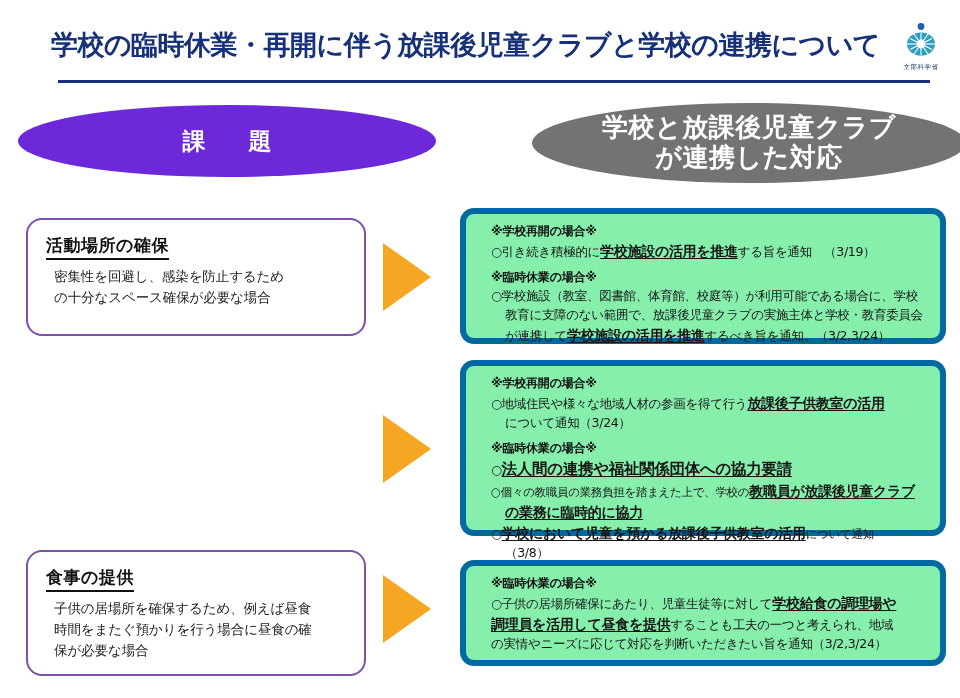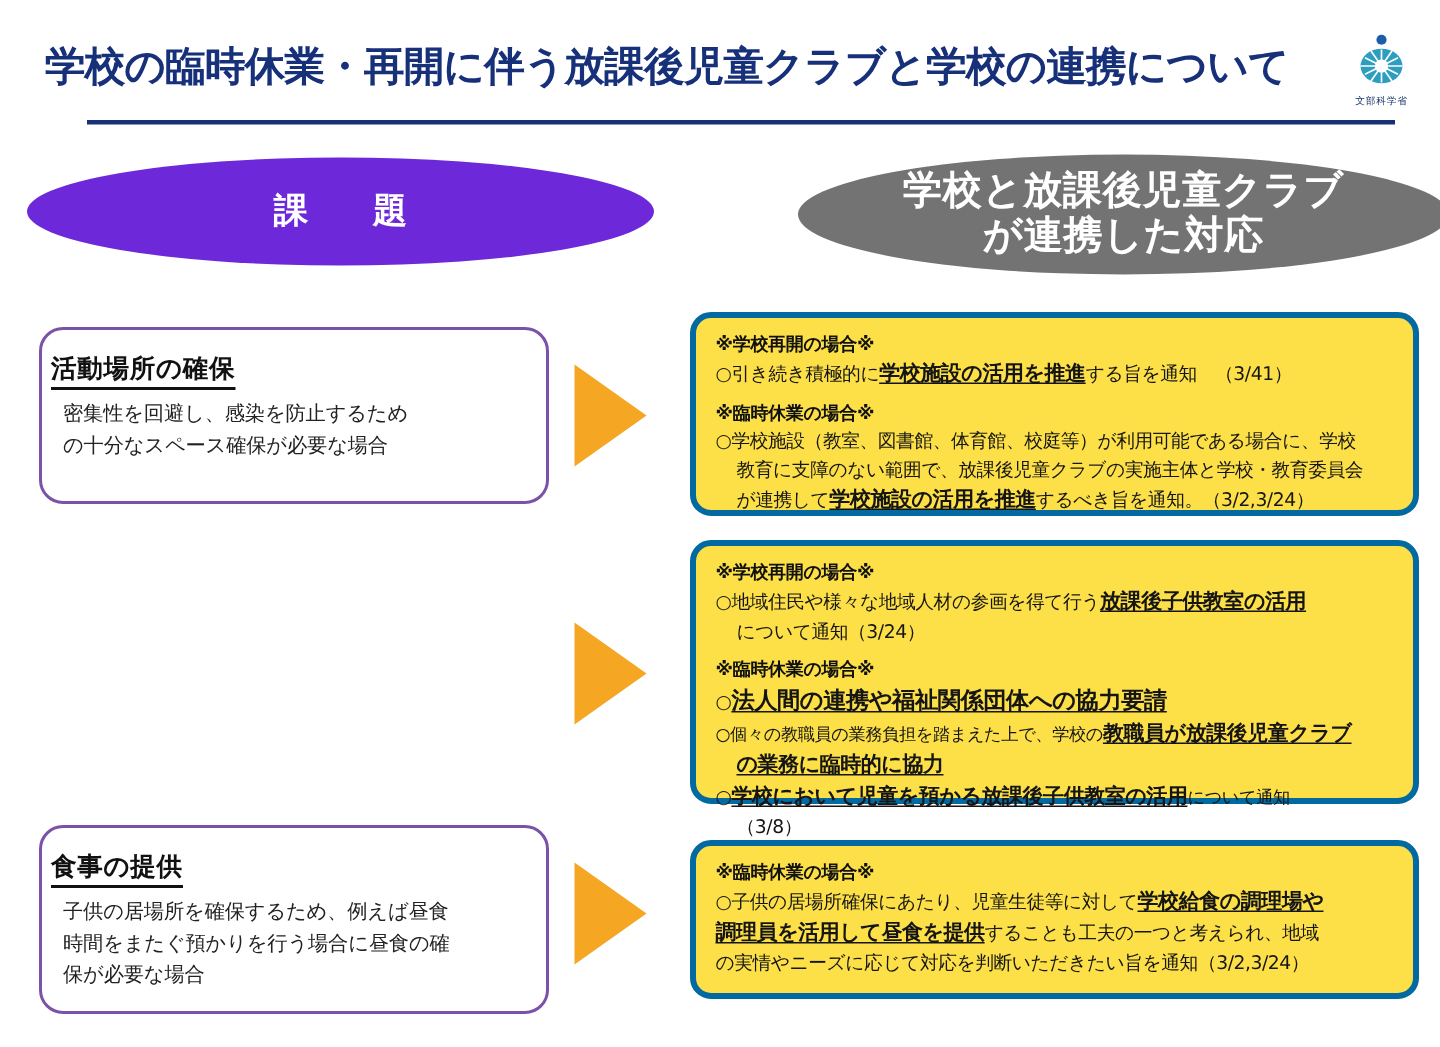--- a/index.html
+++ b/index.html
@@ -25,20 +25,21 @@
   .title {
     position: absolute;
     left: 30px; top: 30px;
     width: 850px;
     font-size: 27px;
     font-weight: bold;
     letter-spacing: -0.5px;
     color: #17307a;
     white-space: nowrap;
     line-height: 1.1;
+    text-align: right;
   }
   .title-rule {
     position: absolute;
     left: 58px; top: 80px;
     width: 872px; height: 3px;
     background: #17307a;
   }
 
   
   .logo {
@@ -100,21 +101,21 @@
 
   
   .card {
     position: absolute;
     left: 26px;
     width: 340px;
     box-sizing: border-box;
     border: 2px solid #7b52a8;
     border-radius: 16px;
     background: #ffffff;
-    padding: 14px 18px 12px 6px;
+    padding: 14px 18px 12px 18px;
   }
   .card-1 { top: 10px; height: 118px; }
   .card-2 { top: 15px; height: 116px; }
   .card-3 { top: 0px;  height: 126px; }
 
   .card-title {
     font-size: 17px;
     font-weight: bold;
     color: #111;
     border-bottom: 2px solid #111;
@@ -142,24 +143,24 @@
   .arrow-1 { left: 383px; top: 35px; }
   .arrow-2 { left: 383px; top: 55px; }
   .arrow-3 { left: 383px; top: 25px; }
 
   
   .panel {
     position: absolute;
     left: 460px;
     width: 486px;
     box-sizing: border-box;
-    border: 4px solid #0369a1;
+    border: 6px solid #0369a1;
     border-radius: 14px;
-    background: #fde047;
-    padding: 9px 12px 9px 13px;
+    background: #86efac;
+    padding: 9px 12px 9px 25px;
   }
   .panel-1 { top: 0px;  height: 136px; }
   .panel-2 { top: 0px;  height: 176px; }
   .panel-3 { top: 10px; height: 106px; }
 
   .sec-head {
     font-size: 12px;
     font-weight: bold;
     color: #111;
     margin: 0 0 1px 0;
@@ -237,21 +238,21 @@
       <div>密集性を回避し、感染を防止するため</div>
       <div>の十分なスペース確保が必要な場合</div>
     </div>
   </div>
 
   <div class="arrow arrow-1"></div>
 
   <div class="panel panel-1">
     <div class="sec-block">
       <div class="sec-head">※学校再開の場合※</div>
-      <div class="line"><span>○引き続き積極的に</span><span class="em">学校施設の活用を推進</span><span>する旨を通知　（3/41）</span></div>
+      <div class="line"><span>○引き続き積極的に</span><span class="em">学校施設の活用を推進</span><span>する旨を通知　（3/19）</span></div>
     </div>
     <div class="sec-block">
       <div class="sec-head">※臨時休業の場合※</div>
       <div class="line">○学校施設（教室、図書館、体育館、校庭等）が利用可能である場合に、学校</div>
       <div class="line indent">教育に支障のない範囲で、放課後児童クラブの実施主体と学校・教育委員会</div>
       <div class="line indent"><span>が連携して</span><span class="em">学校施設の活用を推進</span><span>するべき旨を通知。（3/2,3/24）</span></div>
     </div>
   </div>
 </div>
 

